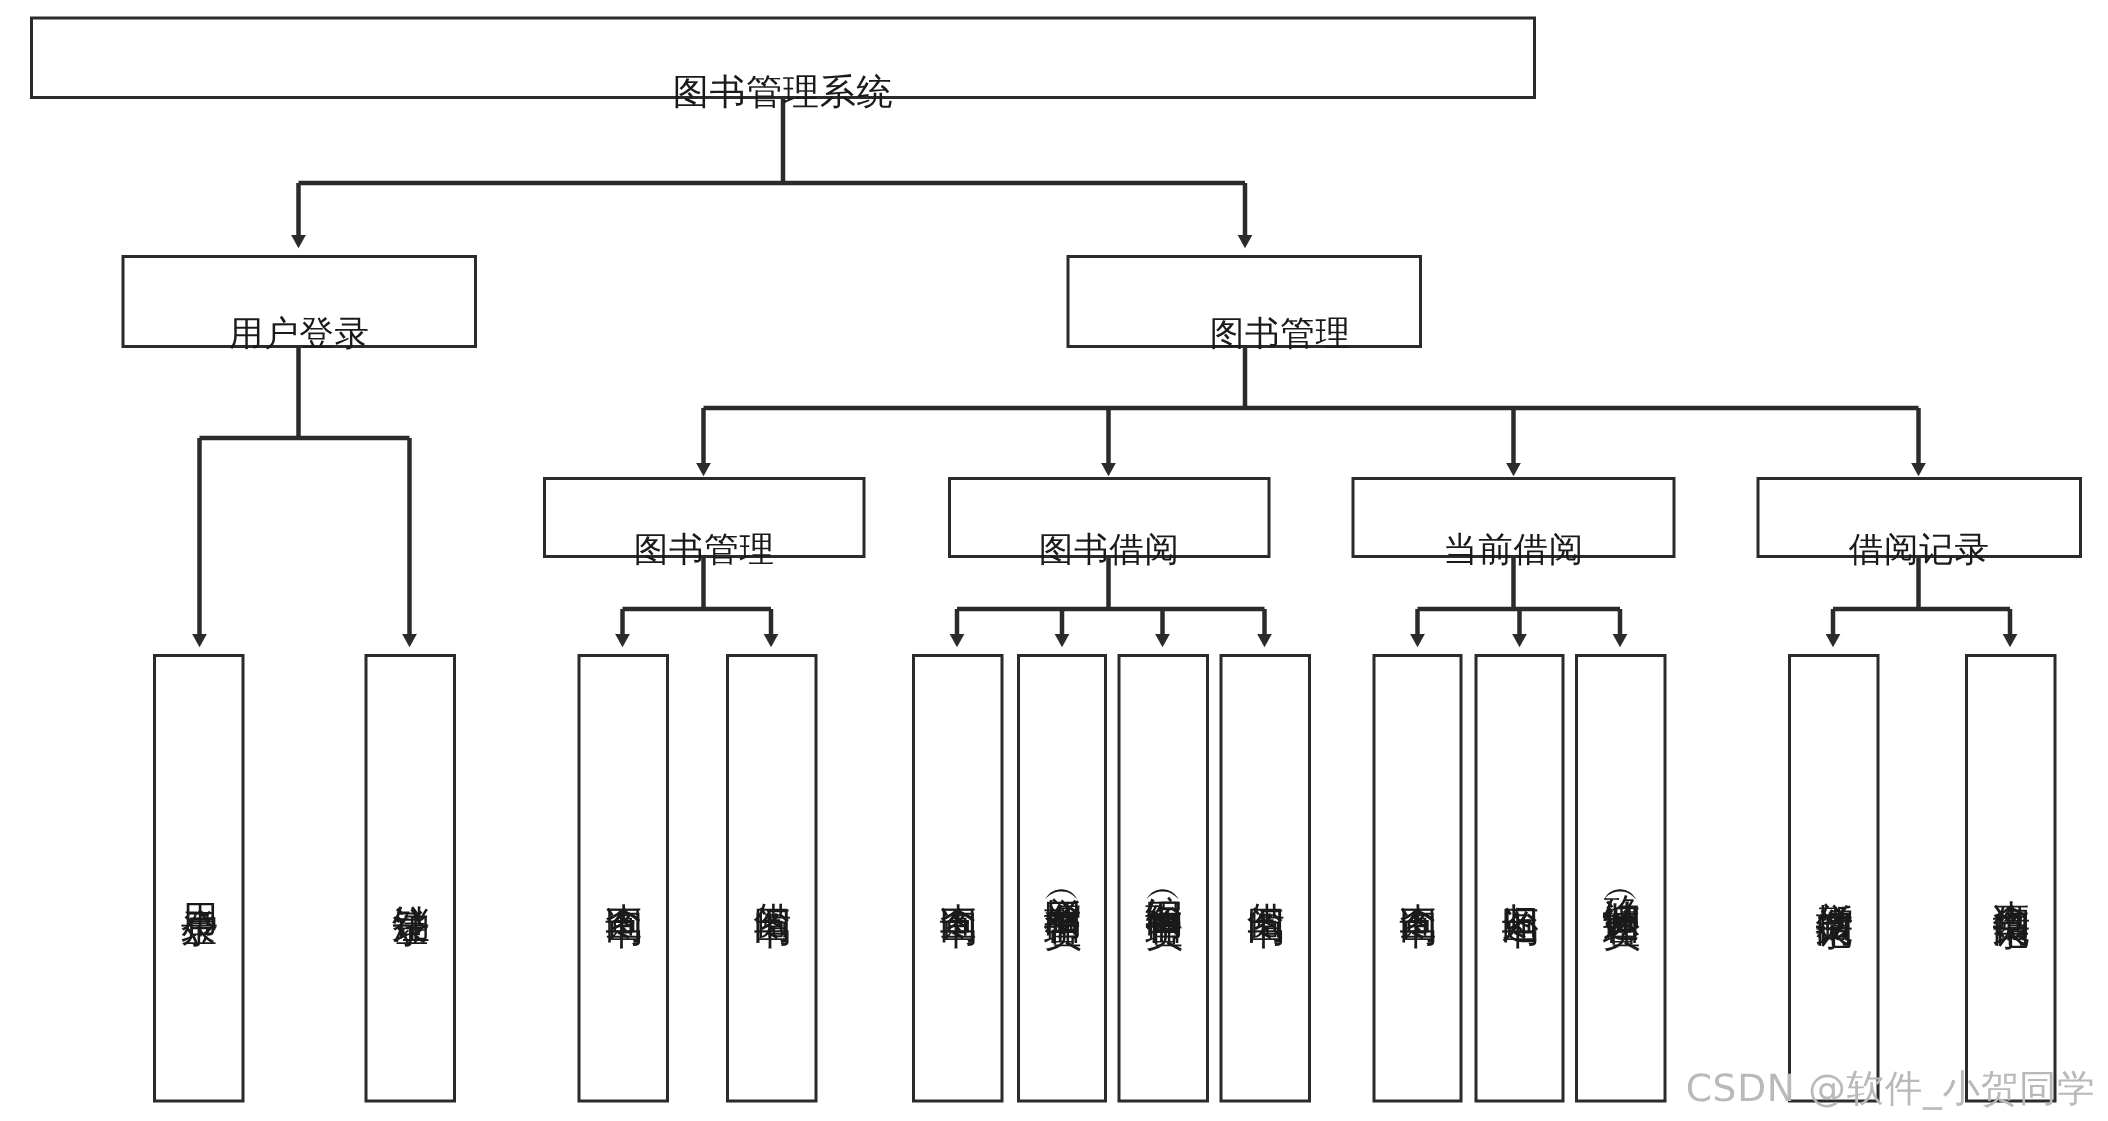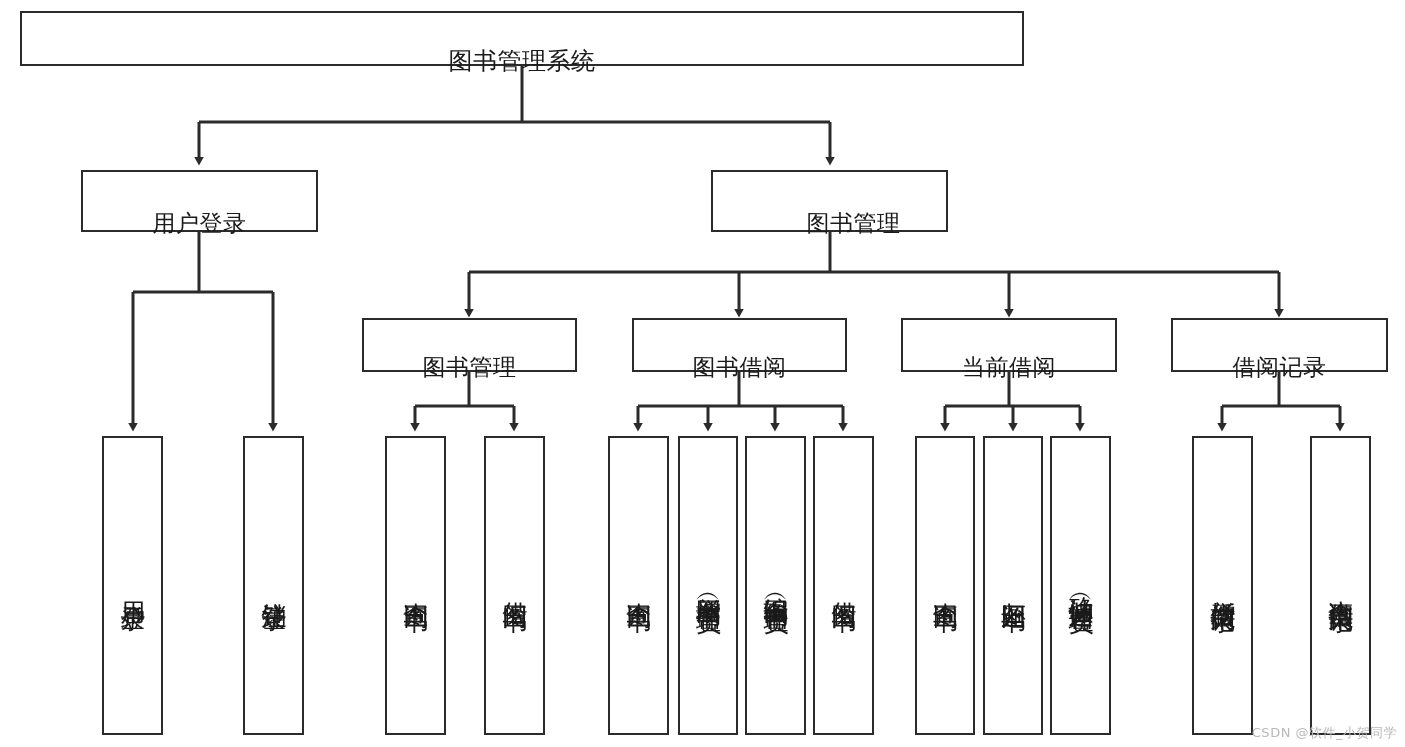--- a/index.html
+++ b/index.html
@@ -61,21 +61,21 @@
     font-size: 25px;
     line-height: 1.12;
     letter-spacing: 2px;
     white-space: nowrap;
     max-height: 100%;
   }
   #watermark {
     position: absolute;
     right: 8px;
     bottom: 5px;
-    font-size: 13px;
+    font-size: 25px;
     color: #b9b9b9;
     letter-spacing: 0.5px;
     white-space: nowrap;
     font-family: "DejaVu Sans", "Liberation Sans", sans-serif;
   }
 </style>
 </head>
 <body>
 
 <div id="canvas">

